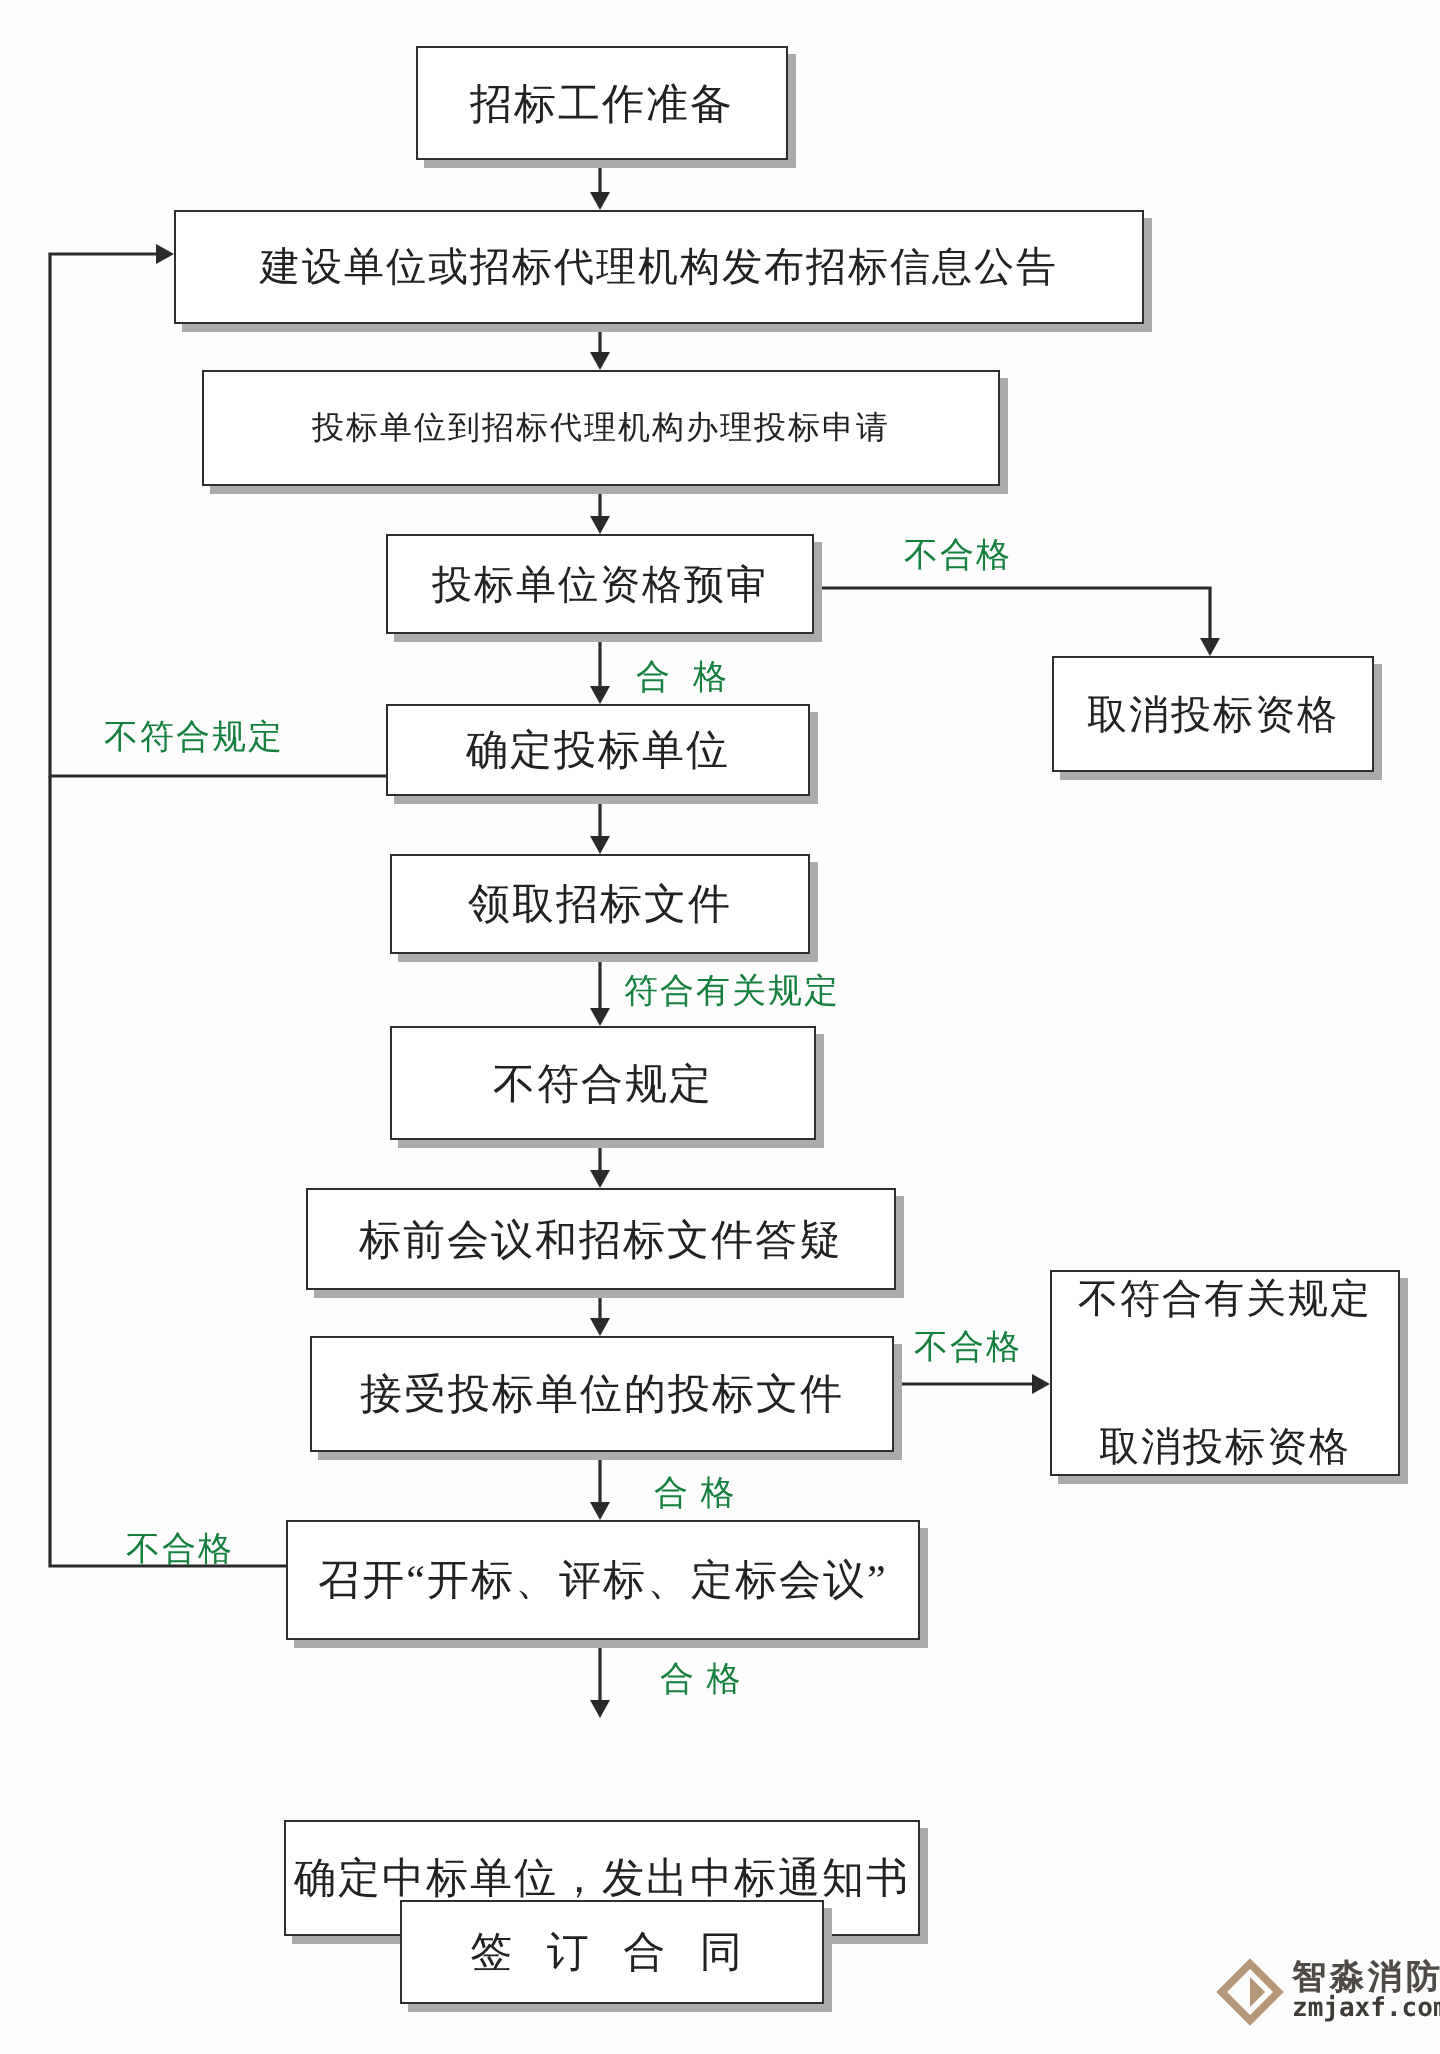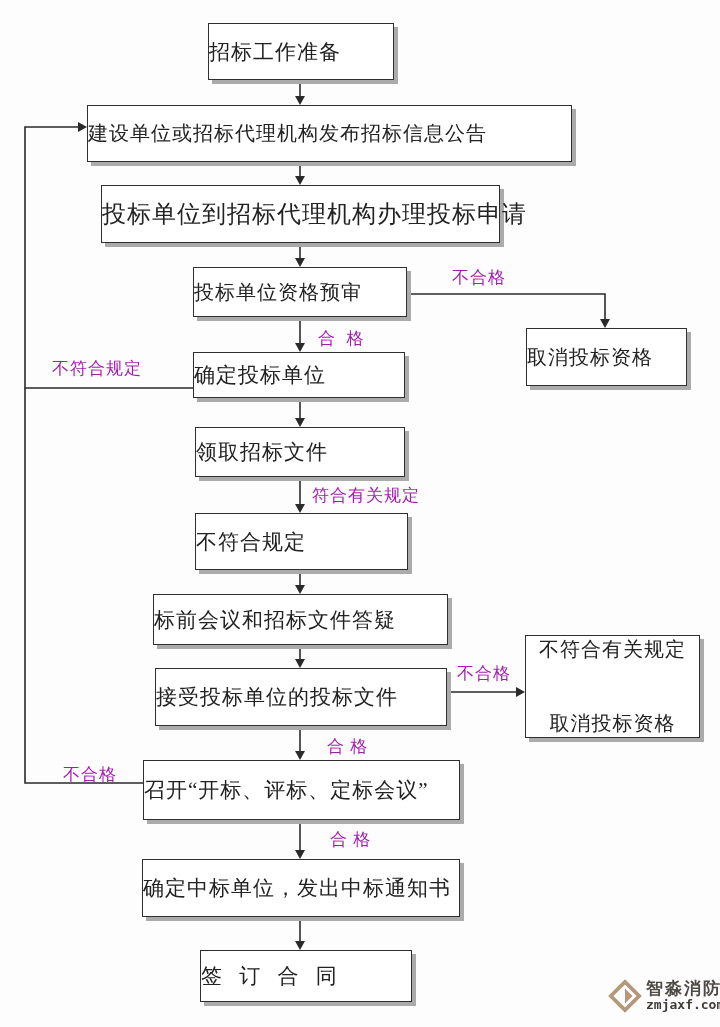--- a/index.html
+++ b/index.html
@@ -5,26 +5,26 @@
   html,body{margin:0;padding:0;background:#ffffff;}
   .canvas{
     position:relative;width:720px;height:1027px;background:#fdfdfd;
     font-family:"Liberation Serif","DejaVu Serif",serif;color:#222;
     overflow:hidden;
   }
   svg.edges{position:absolute;left:0;top:0;}
   .nd{
     position:absolute;box-sizing:border-box;background:#ffffff;
     border:1.5px solid #2f2f2f;box-shadow:4px 4px 0 #ababab;
-    display:flex;align-items:center;justify-content:flex-start;
+    display:flex;align-items:center;justify-content:center;
     font-size:21px;letter-spacing:1px;white-space:pre;text-align:center;
   }
   .nd.two{flex-direction:column;justify-content:space-between;}
   .elabel{
-    position:absolute;font-size:17px;letter-spacing:1px;color:#a21caf;
+    position:absolute;font-size:17px;letter-spacing:1px;color:#15803d;
     white-space:pre;
   }
   .wm{
     position:absolute;left:608px;top:979px;display:flex;align-items:center;gap:4px;
   }
   .wm .txt{display:flex;flex-direction:column;line-height:1.05;}
   .wm .brand{font-size:17px;font-weight:bold;letter-spacing:2px;color:#4e4a45;
     font-family:"Liberation Sans","DejaVu Sans",sans-serif;}
   .wm .domain{font-size:13px;font-weight:bold;color:#3f3c38;
     font-family:"DejaVu Sans Mono","Liberation Mono",monospace;}
@@ -71,21 +71,21 @@
   </svg>
 
   <div class="nd" style="left:208px;top:23px;width:186px;height:57px">
     <span>招标工作准备</span>
   </div>
 
   <div class="nd" style="left:87px;top:105px;width:485px;height:57px;font-size:20px">
     <span>建设单位或招标代理机构发布招标信息公告</span>
   </div>
 
-  <div class="nd" style="left:101px;top:185px;width:399px;height:58px;font-size:24px">
+  <div class="nd" style="left:101px;top:185px;width:399px;height:58px;font-size:16px">
     <span>投标单位到招标代理机构办理投标申请</span>
   </div>
 
   <div class="nd" style="left:193px;top:267px;width:214px;height:50px;font-size:20px">
     <span>投标单位资格预审</span>
   </div>
 
   <div class="nd" style="left:526px;top:328px;width:161px;height:58px;font-size:20px">
     <span>取消投标资格</span>
   </div>
@@ -112,21 +112,21 @@
 
   <div class="nd two" style="left:525px;top:635px;width:175px;height:103px;font-size:20px">
     <span>不符合有关规定</span>
     <span>取消投标资格</span>
   </div>
 
   <div class="nd" style="left:143px;top:760px;width:317px;height:60px">
     <span>召开“开标、评标、定标会议”</span>
   </div>
 
-  <div class="nd" style="left:142px;top:859px;width:318px;height:58px">
+  <div class="nd" style="left:142px;top:910px;width:318px;height:58px">
     <span>确定中标单位，发出中标通知书</span>
   </div>
 
   <div class="nd" style="left:200px;top:950px;width:212px;height:52px;letter-spacing:6px">
     <span>签 订 合 同</span>
   </div>
 
   <span class="elabel" style="left:452px;top:266px">不合格</span>
   <span class="elabel" style="left:318px;top:327px">合  格</span>
   <span class="elabel" style="left:52px;top:357px">不符合规定</span>

